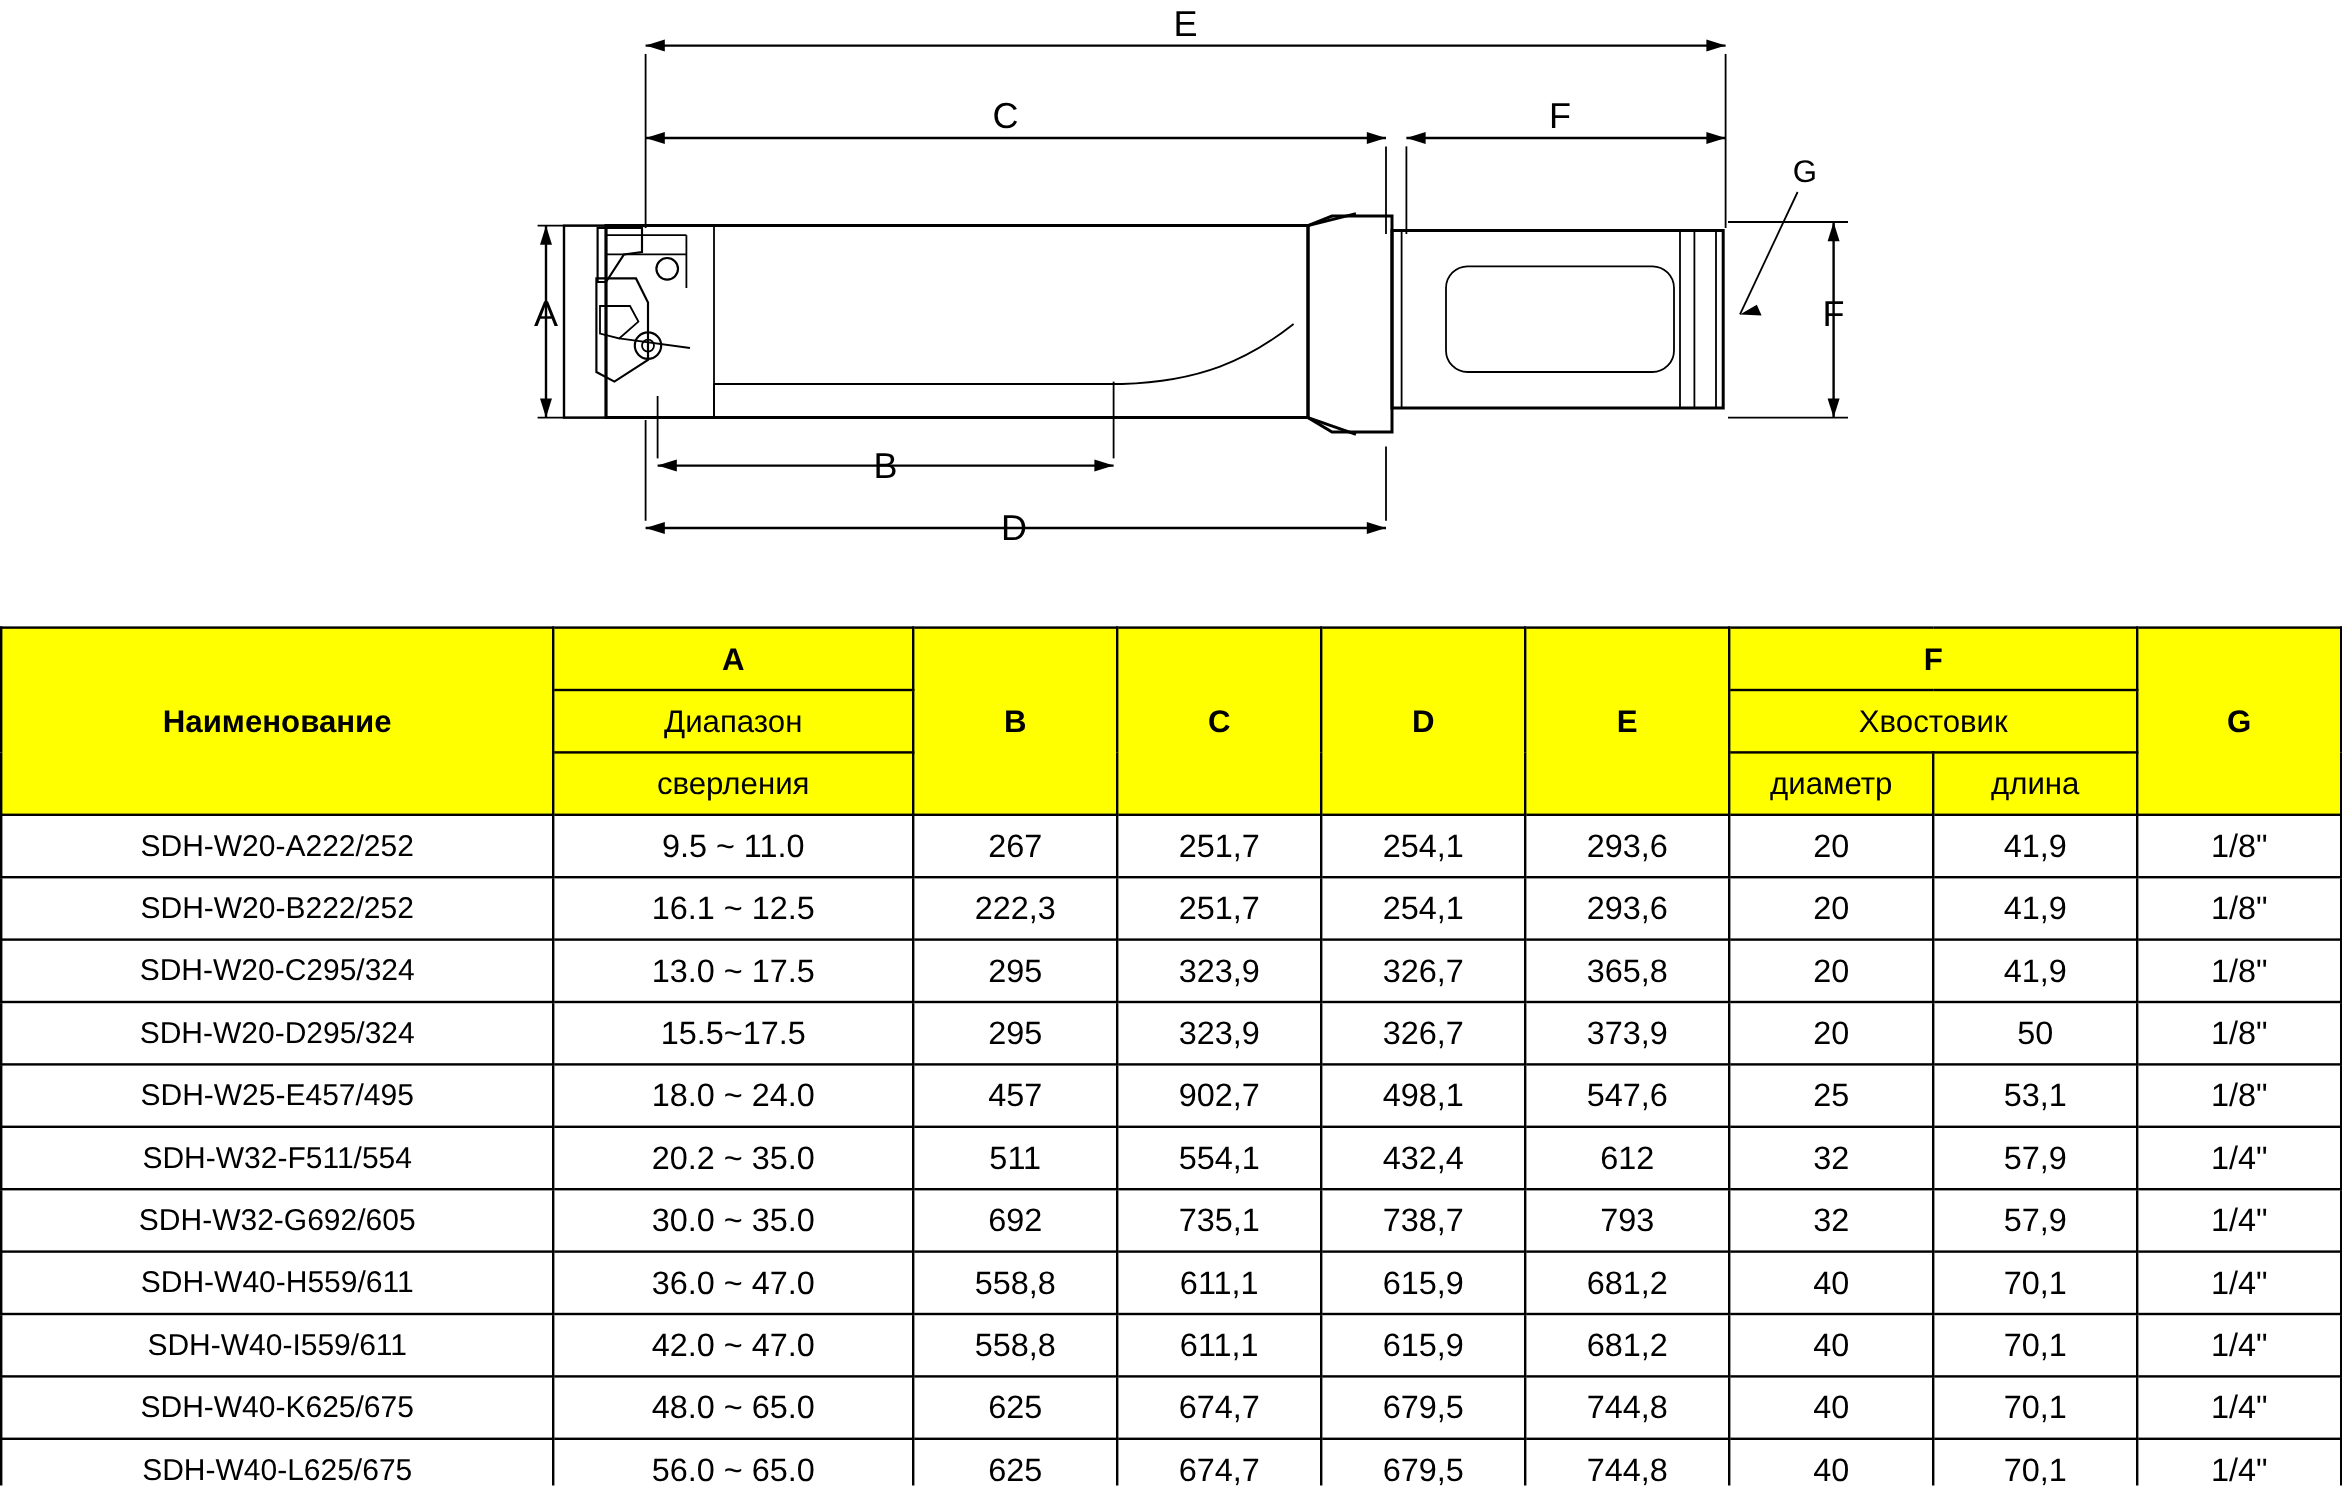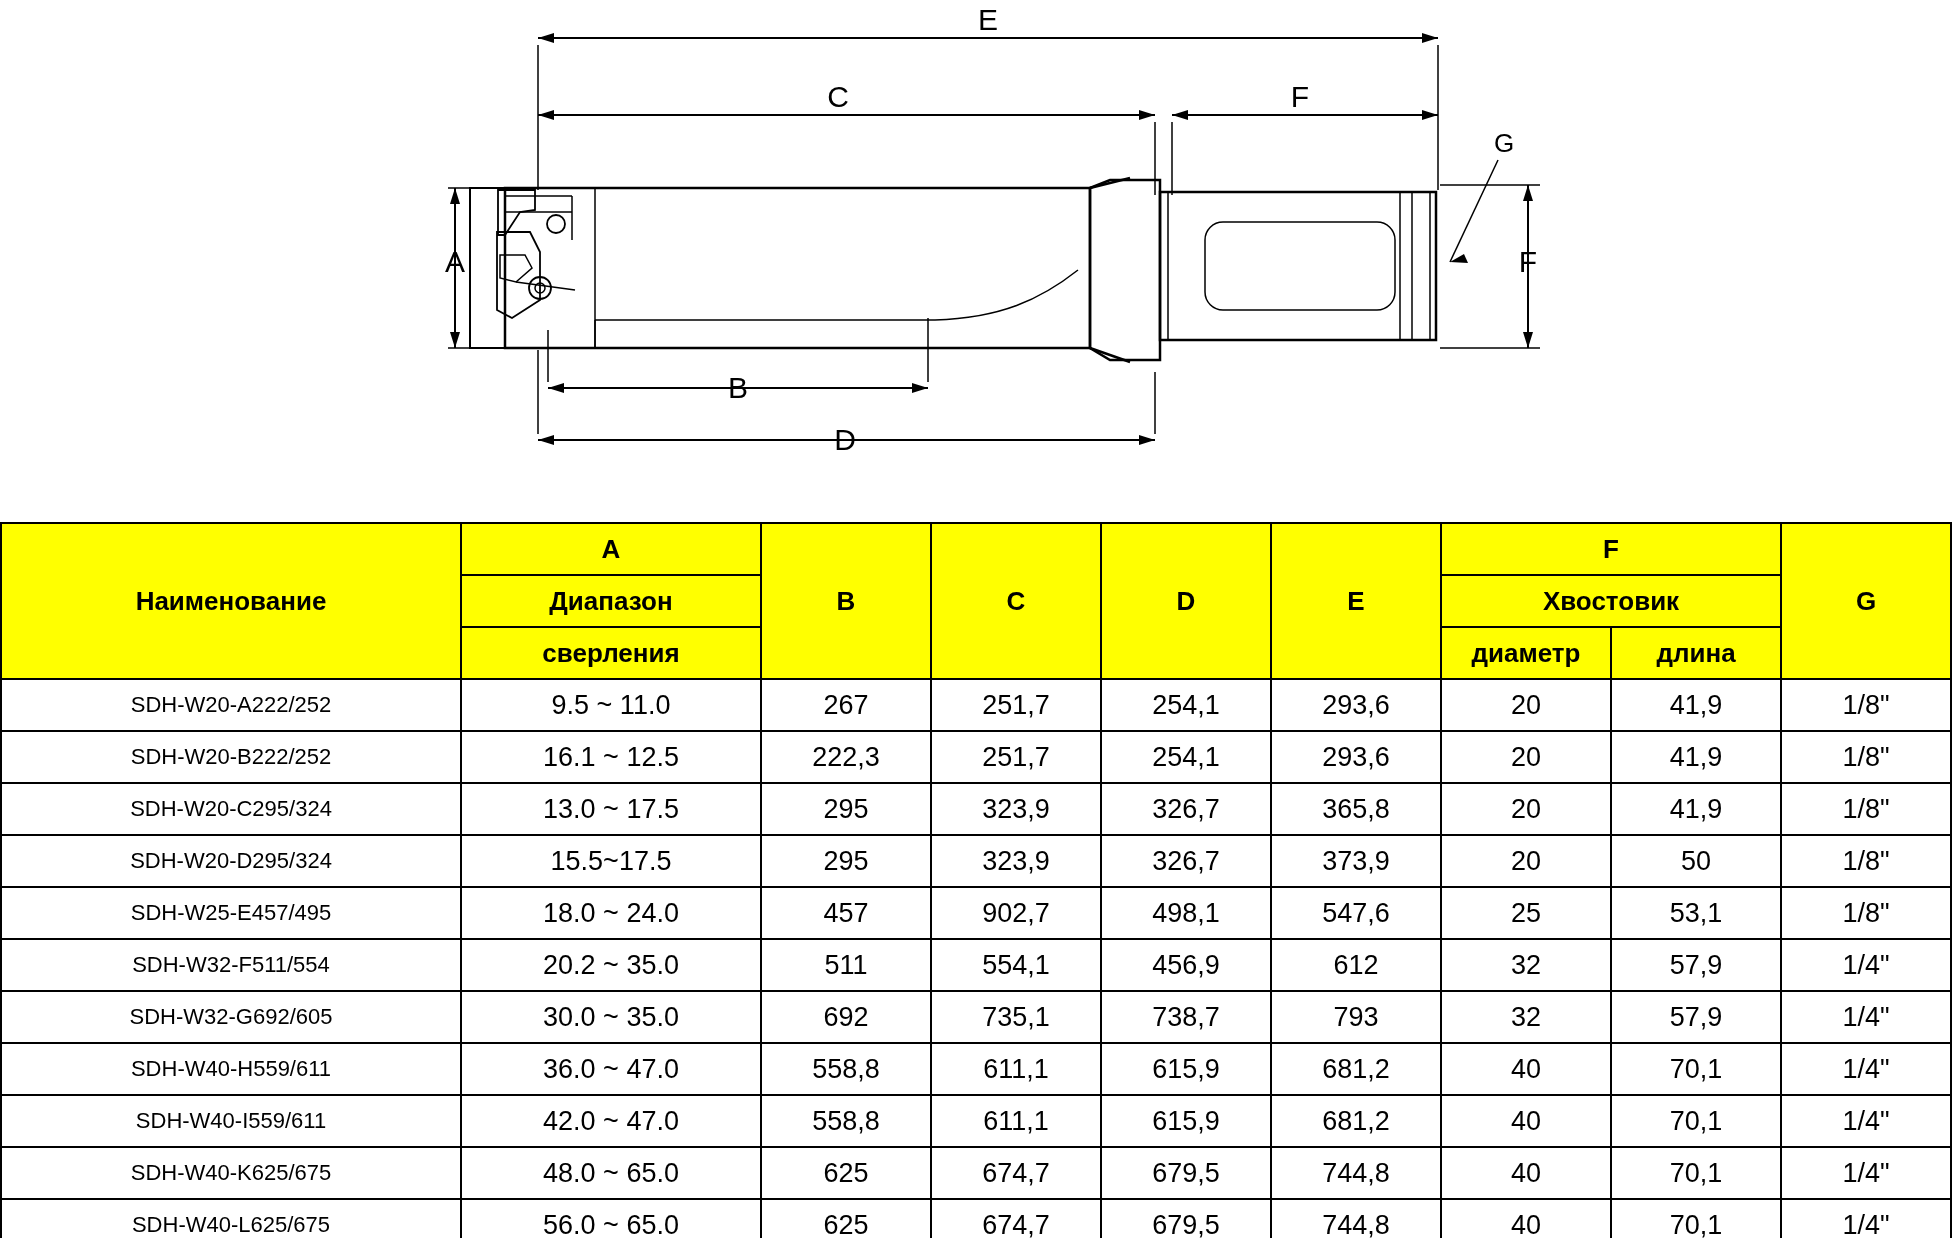--- a/index.html
+++ b/index.html
@@ -50,29 +50,29 @@
     padding: 0;
     height: 50px;
     font-weight: normal;
     white-space: nowrap;
   }
   table.spec thead th {
     background: #ffff00;
     font-weight: bold;
   }
   table.spec thead th.sub {
-    font-weight: bold;
+    font-weight: normal;
   }
   table.spec tbody td {
     background: #ffffff;
     height: 50px;
     font-size: 27px;
   }
   table.spec tbody td.name {
-    font-size: 22px;
+    font-size: 25px;
   }
   .col-name  { width: 460px; }
   .col-a     { width: 300px; }
   .col-b     { width: 170px; }
   .col-c     { width: 170px; }
   .col-d     { width: 170px; }
   .col-e     { width: 170px; }
   .col-f1    { width: 170px; }
   .col-f2    { width: 170px; }
   .col-g     { width: 170px; }
@@ -283,21 +283,21 @@
             <td>547,6</td>
             <td>25</td>
             <td>53,1</td>
             <td>1/8"</td>
           </tr>
           <tr>
             <td class="name">SDH-W32-F511/554</td>
             <td>20.2 ~ 35.0</td>
             <td>511</td>
             <td>554,1</td>
-            <td>456,9</td>
+            <td>432,4</td>
             <td>612</td>
             <td>32</td>
             <td>57,9</td>
             <td>1/4"</td>
           </tr>
           <tr>
             <td class="name">SDH-W32-G692/605</td>
             <td>30.0 ~ 35.0</td>
             <td>692</td>
             <td>735,1</td>

